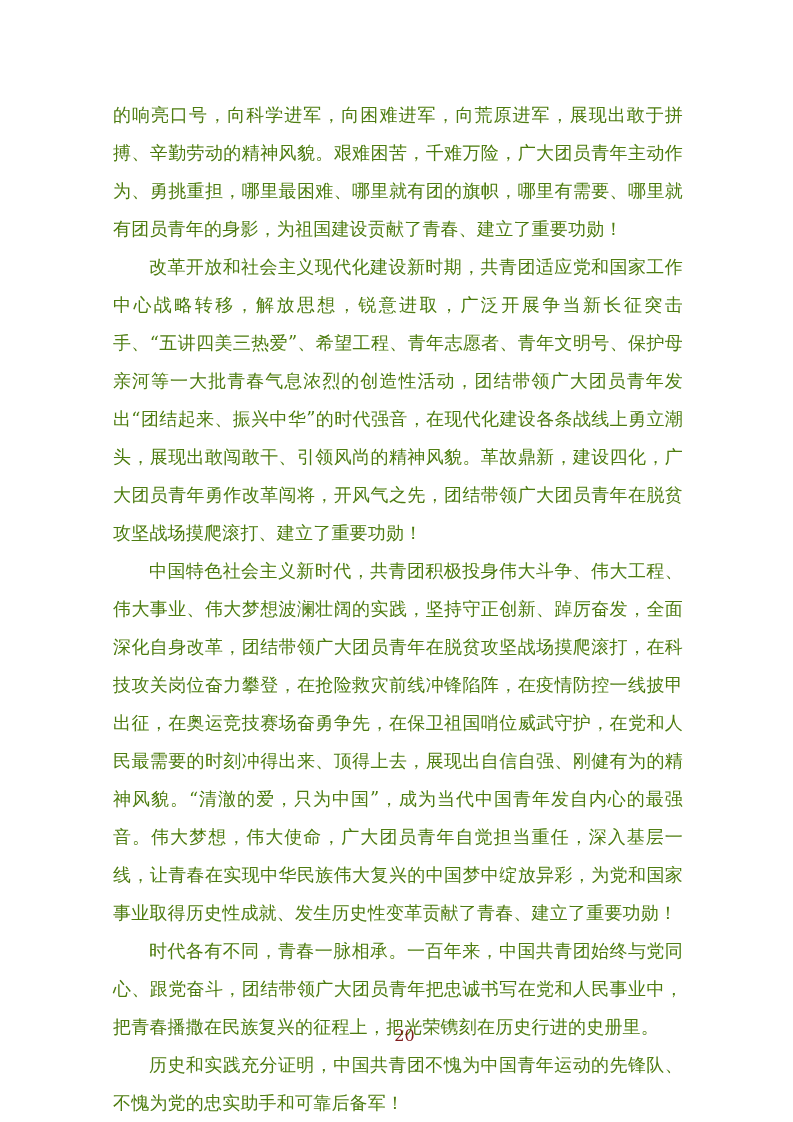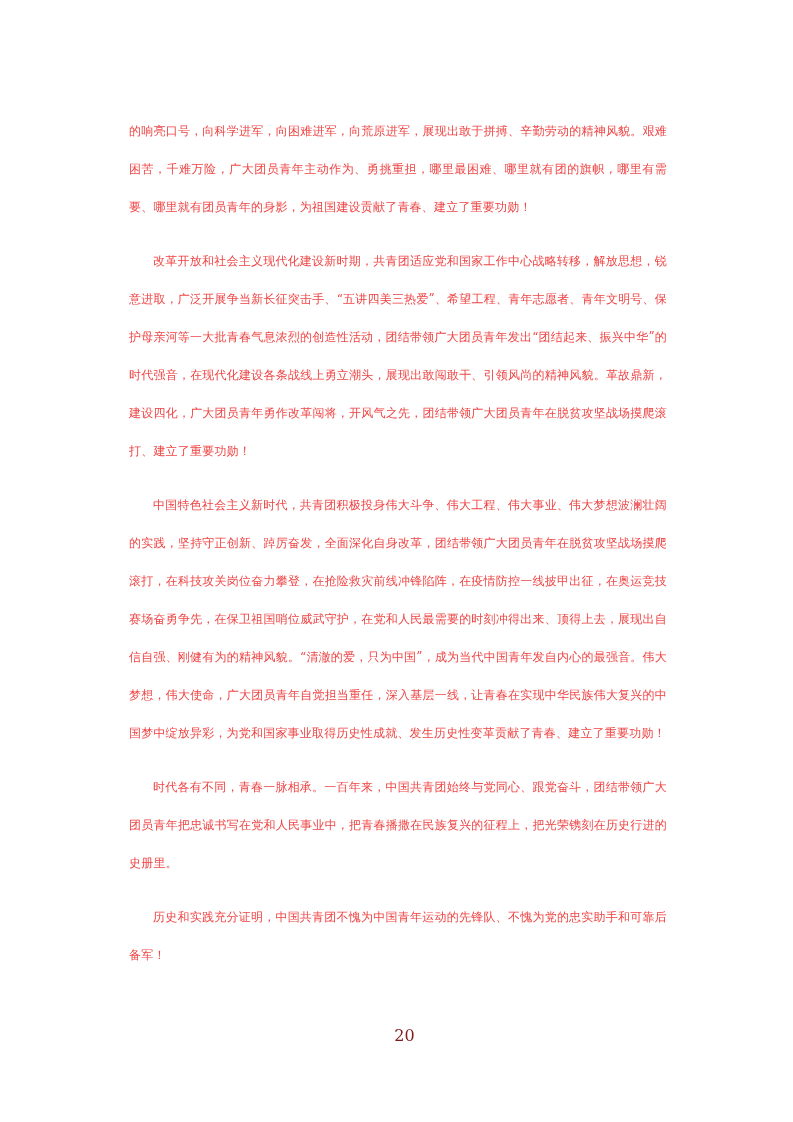--- a/index.html
+++ b/index.html
@@ -17,24 +17,24 @@
     margin: 0 auto;
     font-family: "DejaVu Serif", "Liberation Serif", serif;
   }
   .content {
     position: absolute;
     left: 113px;
     top: 96px;
     width: 570px;
   }
   p.para {
-    margin: 16px;
-    font-size: 12px;
+    margin: 0;
+    font-size: 18px;
     line-height: 38px;
-    color: #ef4444;
+    color: #4d7c0f;
     text-align: justify;
     text-justify: inter-ideograph;
     letter-spacing: 0.2px;
     text-indent: 0;
   }
   p.indent {
     text-indent: 2em;
   }
   .page-number {
     position: absolute;

